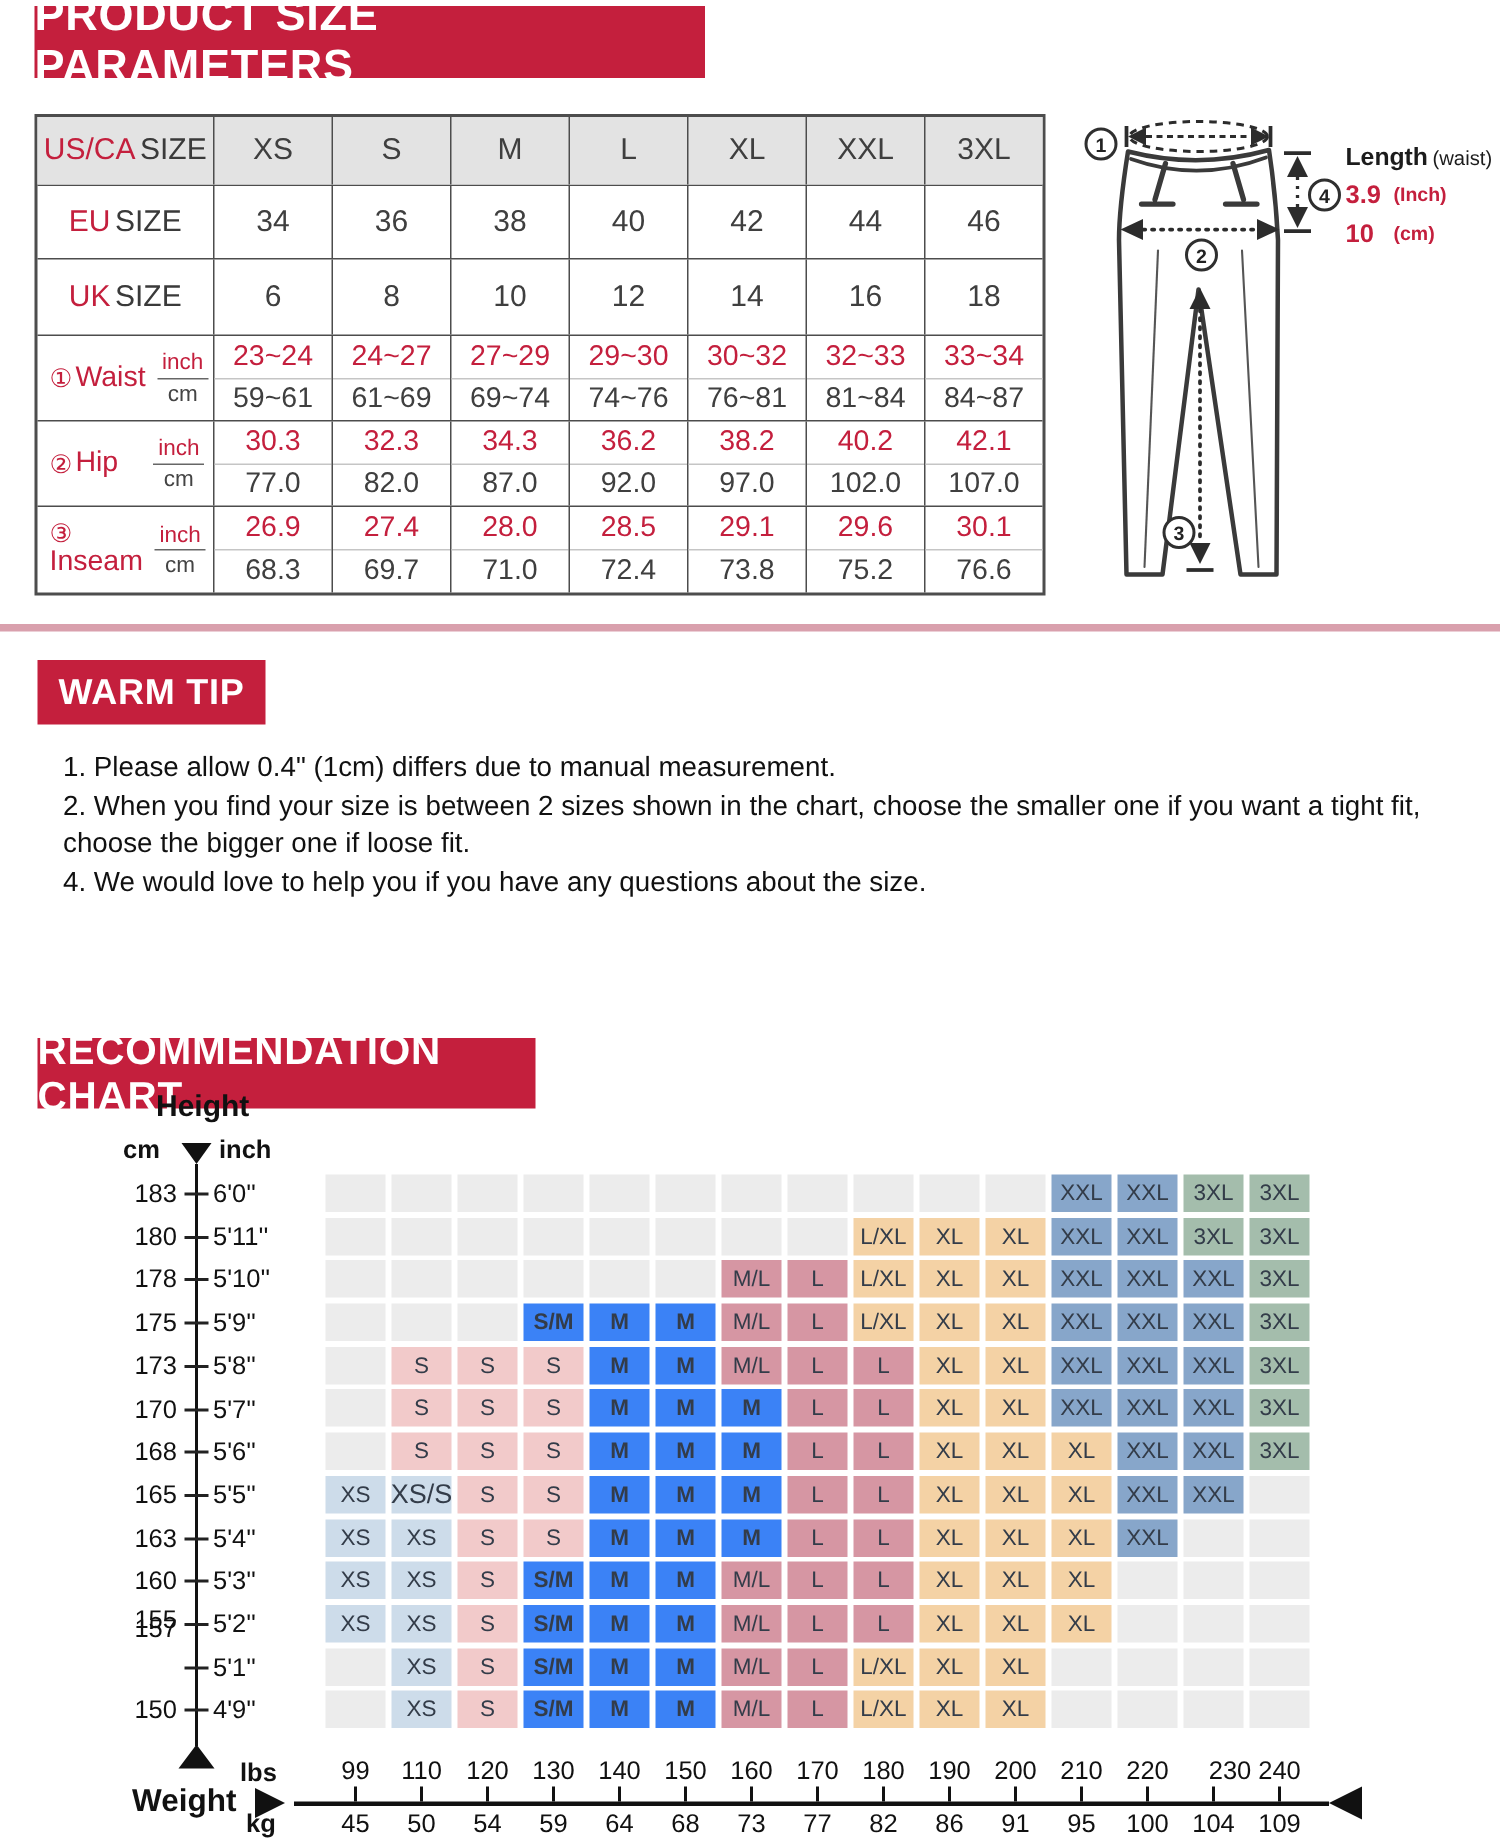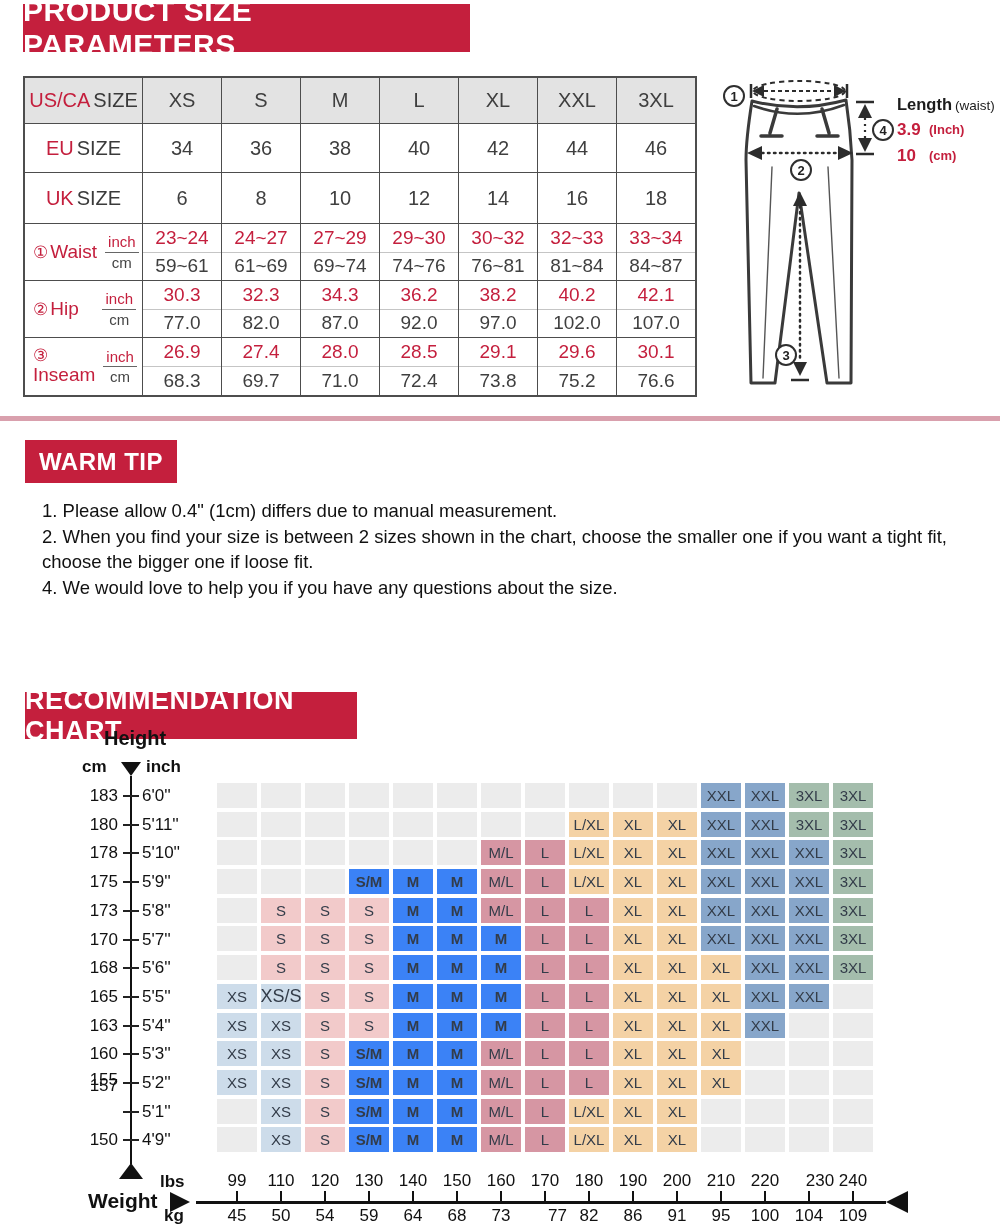--- a/index.html
+++ b/index.html
@@ -584,21 +584,21 @@
       <div class="wtick" style="left: 412px; top: 1191px;"></div>
       <div class="wkg" style="left: 391px; top: 1206px;">64</div>
       <div class="wlb" style="left: 435px; top: 1171px;">150</div>
       <div class="wtick" style="left: 456px; top: 1191px;"></div>
       <div class="wkg" style="left: 435px; top: 1206px;">68</div>
       <div class="wlb" style="left: 479px; top: 1171px;">160</div>
       <div class="wtick" style="left: 500px; top: 1191px;"></div>
       <div class="wkg" style="left: 479px; top: 1206px;">73</div>
       <div class="wlb" style="left: 523px; top: 1171px;">170</div>
       <div class="wtick" style="left: 544px; top: 1191px;"></div>
-      <div class="wkg" style="left: 523px; top: 1206px; text-align: right;">77</div>
+      <div class="wkg" style="left: 523px; top: 1206px;">77</div>
       <div class="wlb" style="left: 567px; top: 1171px;">180</div>
       <div class="wtick" style="left: 588px; top: 1191px;"></div>
       <div class="wkg" style="left: 567px; top: 1206px;">82</div>
       <div class="wlb" style="left: 611px; top: 1171px;">190</div>
       <div class="wtick" style="left: 632px; top: 1191px;"></div>
       <div class="wkg" style="left: 611px; top: 1206px;">86</div>
       <div class="wlb" style="left: 655px; top: 1171px;">200</div>
       <div class="wtick" style="left: 676px; top: 1191px;"></div>
       <div class="wkg" style="left: 655px; top: 1206px;">91</div>
       <div class="wlb" style="left: 699px; top: 1171px;">210</div>

